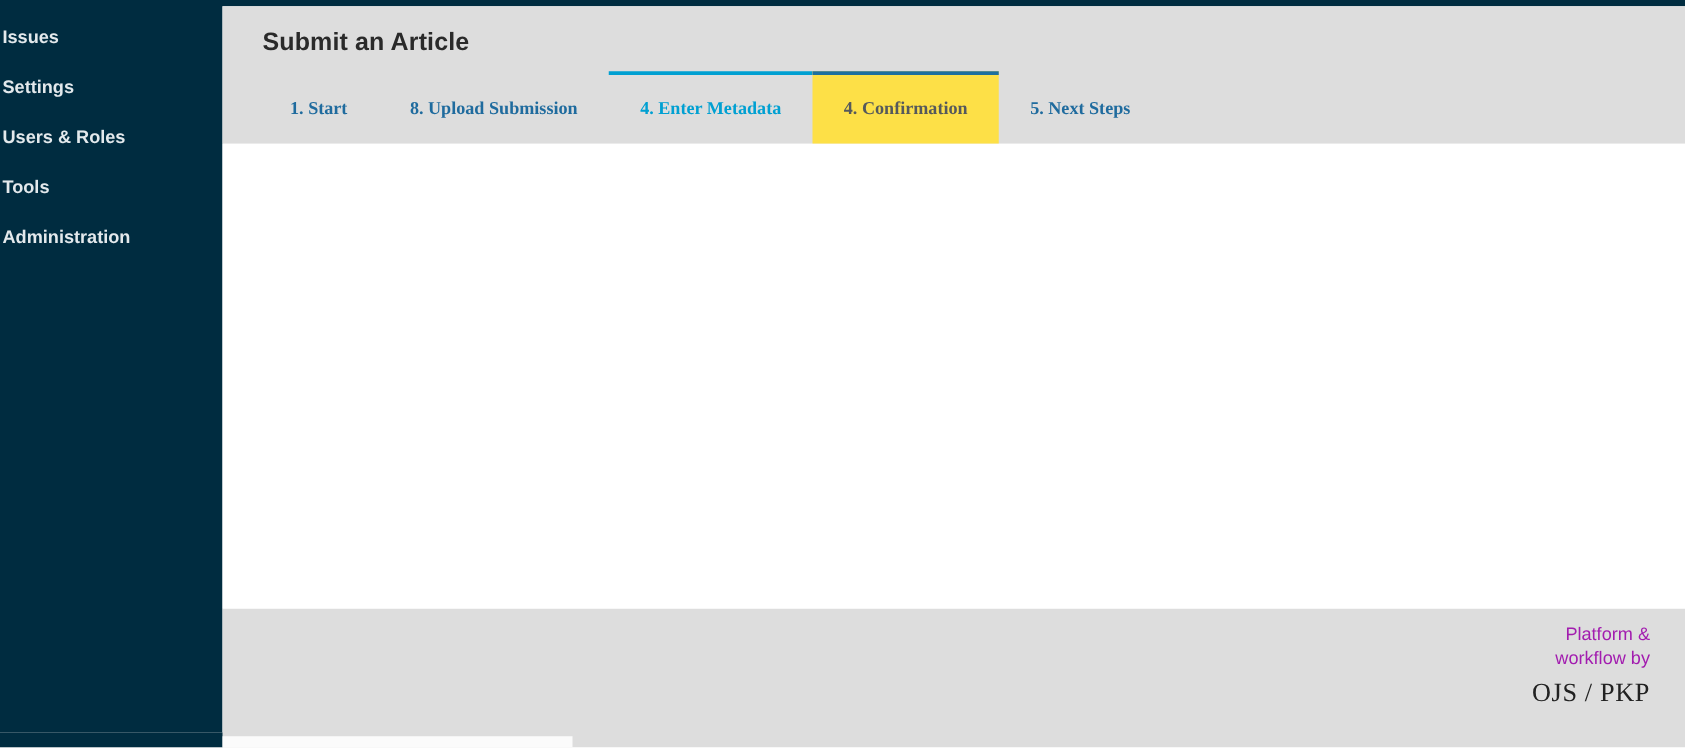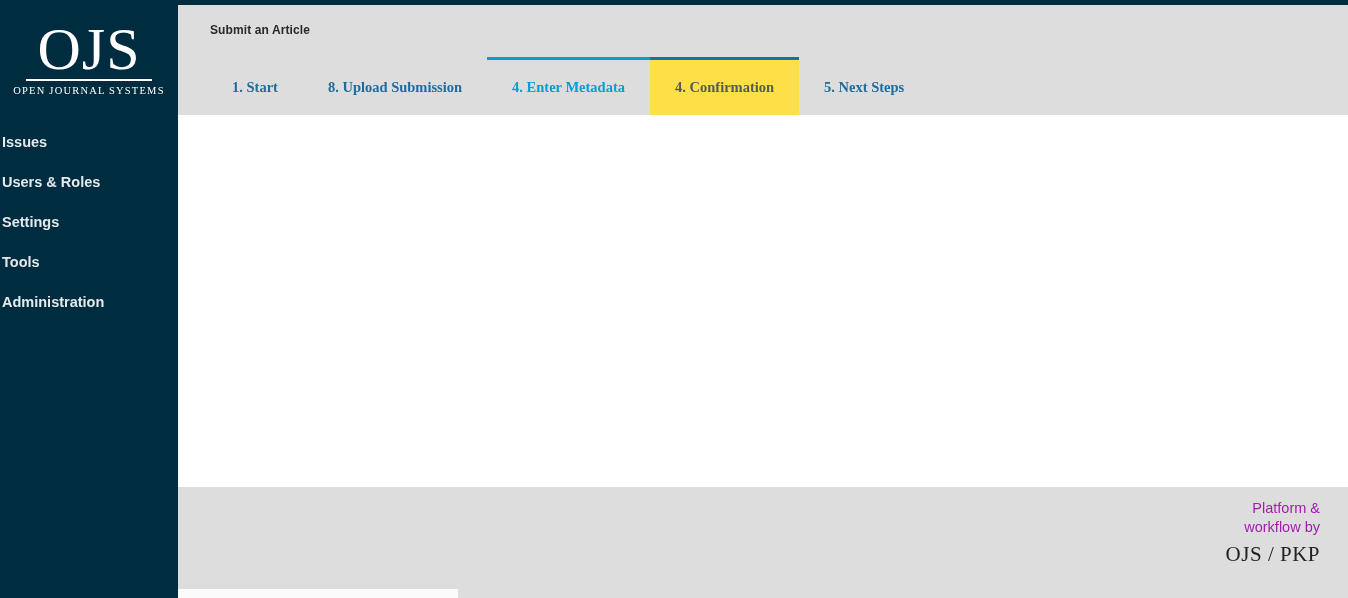--- a/index.html
+++ b/index.html
@@ -102,21 +102,21 @@
     left: 178px;
     width: 1170px;
     height: 110px;
     background: #dddddd;
   }
 
   .page-title {
     position: absolute;
     top: 18px;
     left: 32px;
-    font-size: 12px;
+    font-size: 20px;
     font-weight: bold;
     color: #2a2a2a;
     letter-spacing: 0.1px;
   }
 
   
   .tabs {
     position: absolute;
     left: 29px;
     bottom: 0;
@@ -228,37 +228,30 @@
 </style>
 </head>
 <body>
 
 <div id="app">
 
   <div class="top-rail"></div>
 
   <nav class="sidebar">
 
-    <div class="logo-wrap">
-      <div class="ojs-logo">
-        <span class="ojs-mark">OJS</span>
-        <span class="ojs-rule"></span>
-        <span class="ojs-sub">OPEN JOURNAL SYSTEMS</span>
-      </div>
-    </div>
 
     <ul class="nav-list">
       <li>
         <a class="nav-item" href="#">Issues</a>
       </li>
       <li>
+        <a class="nav-item" href="#">Settings</a>
+      </li>
+      <li>
         <a class="nav-item" href="#">Users &amp; Roles</a>
-      </li>
-      <li>
-        <a class="nav-item" href="#">Settings</a>
       </li>
       <li>
         <a class="nav-item" href="#">Tools</a>
       </li>
       <li>
         <a class="nav-item" href="#">Administration</a>
       </li>
     </ul>
   </nav>
 

